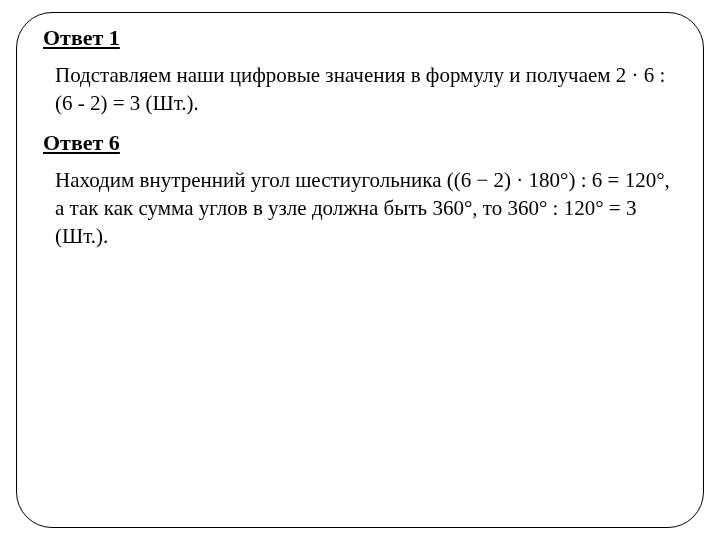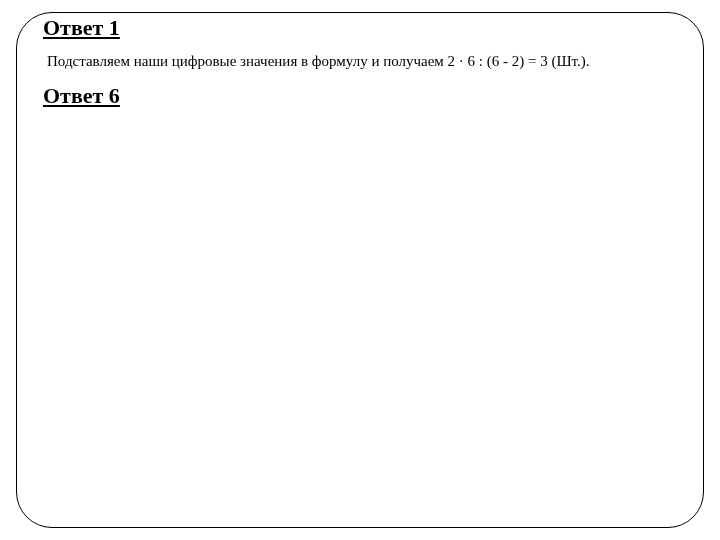--- a/index.html
+++ b/index.html
@@ -12,40 +12,41 @@
   }
   .card {
     position: absolute;
     left: 16px;
     top: 12px;
     width: 688px;
     height: 516px;
     border: 1.5px solid #000;
     border-radius: 36px;
     box-sizing: border-box;
-    padding: 2px 26px 20px 26px;
+    padding: 12px 26px 20px 26px;
   }
   .heading {
     font-size: 22px;
     font-weight: bold;
     text-decoration: underline;
     margin: 0 0 10px 0;
   }
   .body-text {
-    font-size: 15px;
+    font-size: 21px;
     line-height: 1.35;
-    margin: 0 0 12px 4px;
+    margin: 0 0 12px 12px;
     color: #000;
   }
 </style>
 </head>
 <body>
 
 <div class="card">
 
   <div class="heading">Ответ 1</div>
 
   <div class="body-text">Подставляем наши цифровые значения в формулу и получаем 2 · 6 : (6 - 2) = 3 (Шт.).</div>
 
   <div class="heading">Ответ 6</div>
 
+  <div class="body-text">Находим внутренний угол шестиугольника ((6 − 2) · 180°) : 6 = 120°, а так как сумма углов в узле должна быть 360°, то 360° : 120° = 3 (Шт.).</div>
 
 </div>
 
 </body></html>

